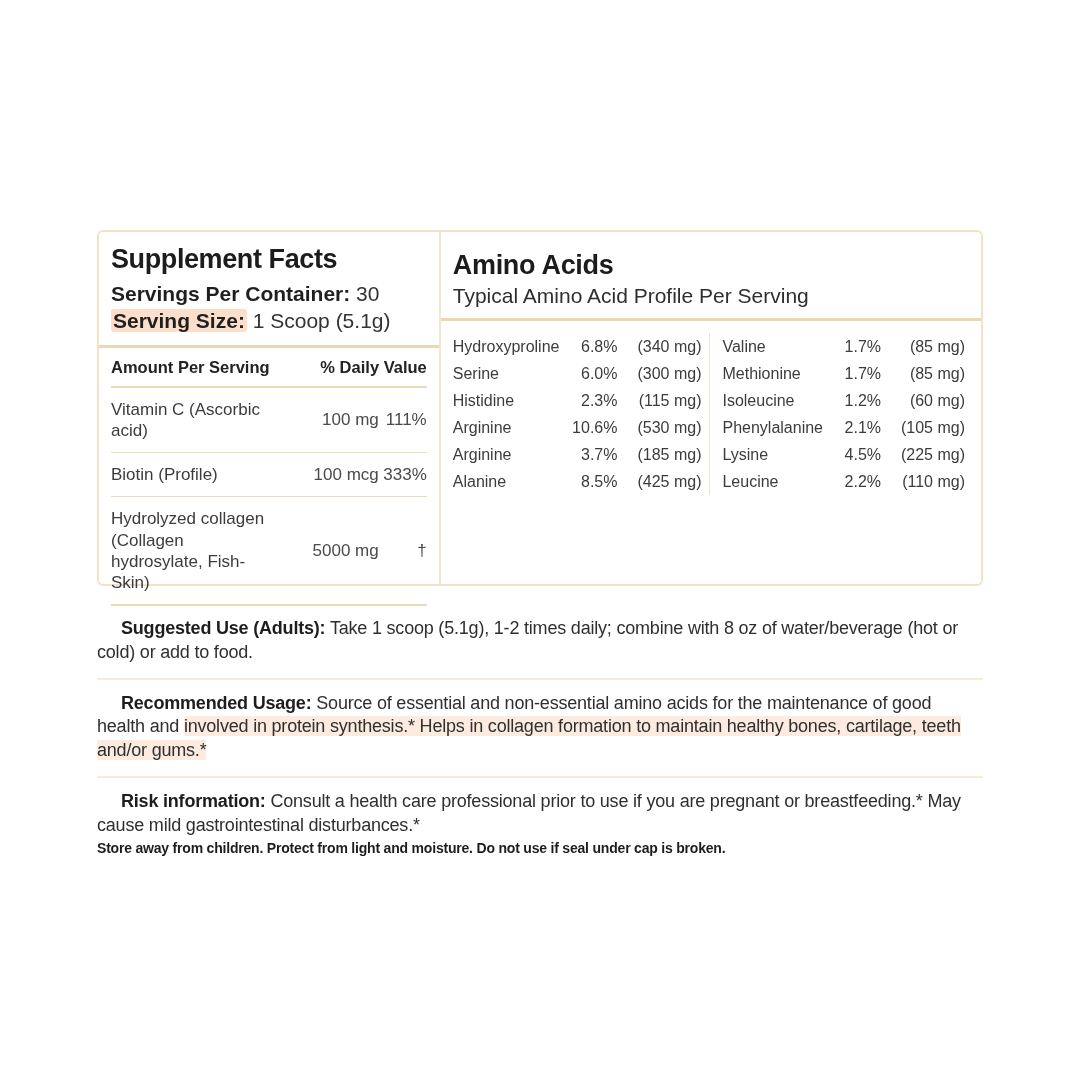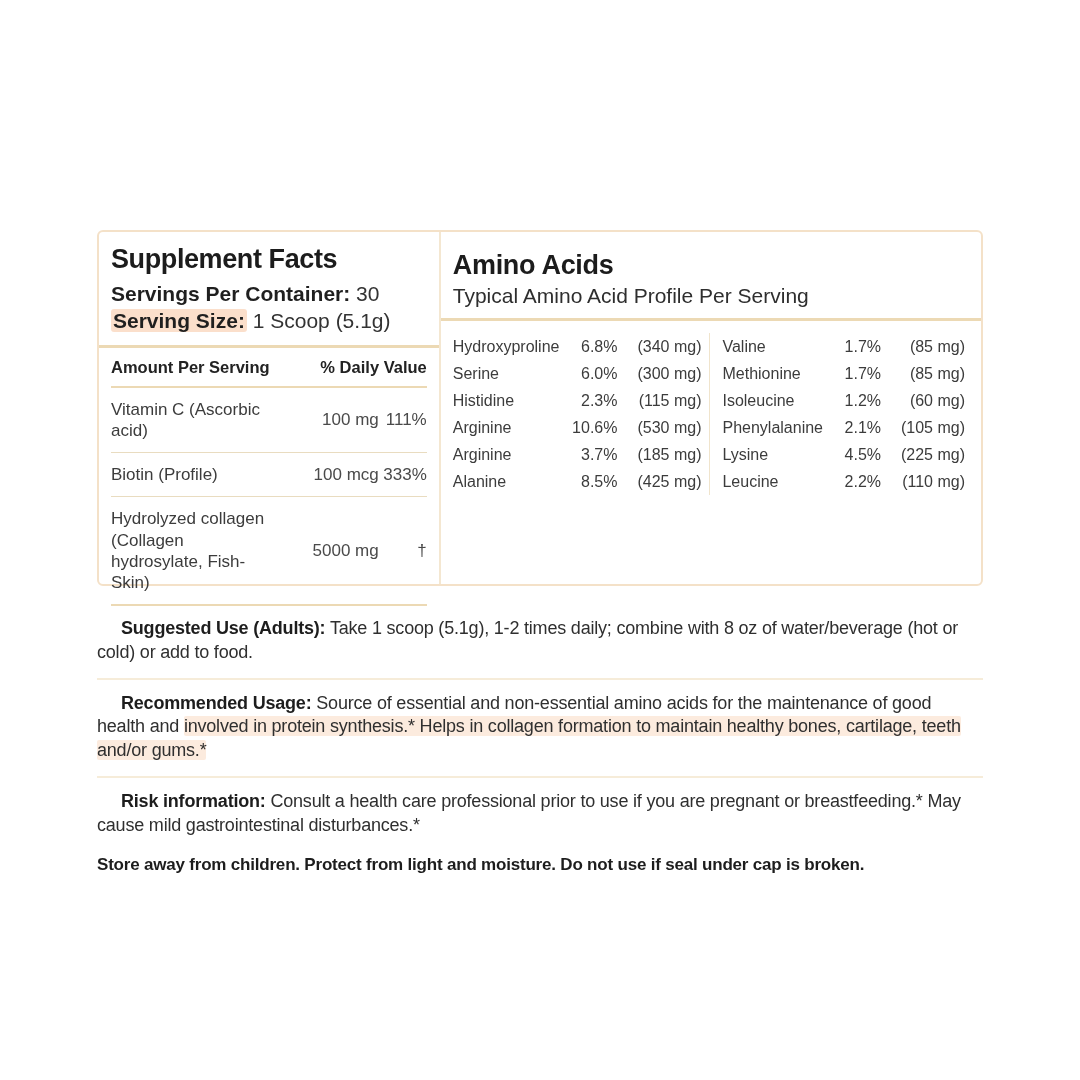--- a/index.html
+++ b/index.html
@@ -63,21 +63,21 @@
   .aa-name { flex: 1; padding-right: 4px; }
   .aa-pct  { width: 54px; text-align: right; white-space: nowrap; }
   .aa-mg   { width: 84px; text-align: right; white-space: nowrap; }
 
   
   .info-sections { position: absolute; left: 97px; top: 617px; width: 886px; }
   .sec { margin: 0; font-size: 18px; line-height: 1.32; color: #2f2f2f; letter-spacing: -0.2px; }
   .sec-label { font-weight: 700; color: #1d1d1d; margin-left: 24px; }
   hr.faint { border: none; border-top: 2px solid #f6ecd9; margin: 13px 0 12px 0; }
   .hl-soft { background: rgba(248, 205, 173, 0.40); border-radius: 2px; box-decoration-break: clone; -webkit-box-decoration-break: clone; }
-  .storage { margin-top: 17px; font-size: 17px; font-weight: 700; color: #1d1d1d; letter-spacing: -0.2px; }
+  .storage { margin-top: 2px; font-size: 14px; font-weight: 700; color: #1d1d1d; letter-spacing: -0.2px; }
 </style>
 </head>
 <body>
 
 <div class="facts-box">
 
   <div class="left-panel">
     <div class="sf-title">Supplement Facts</div>
 
     <div class="sf-line">

